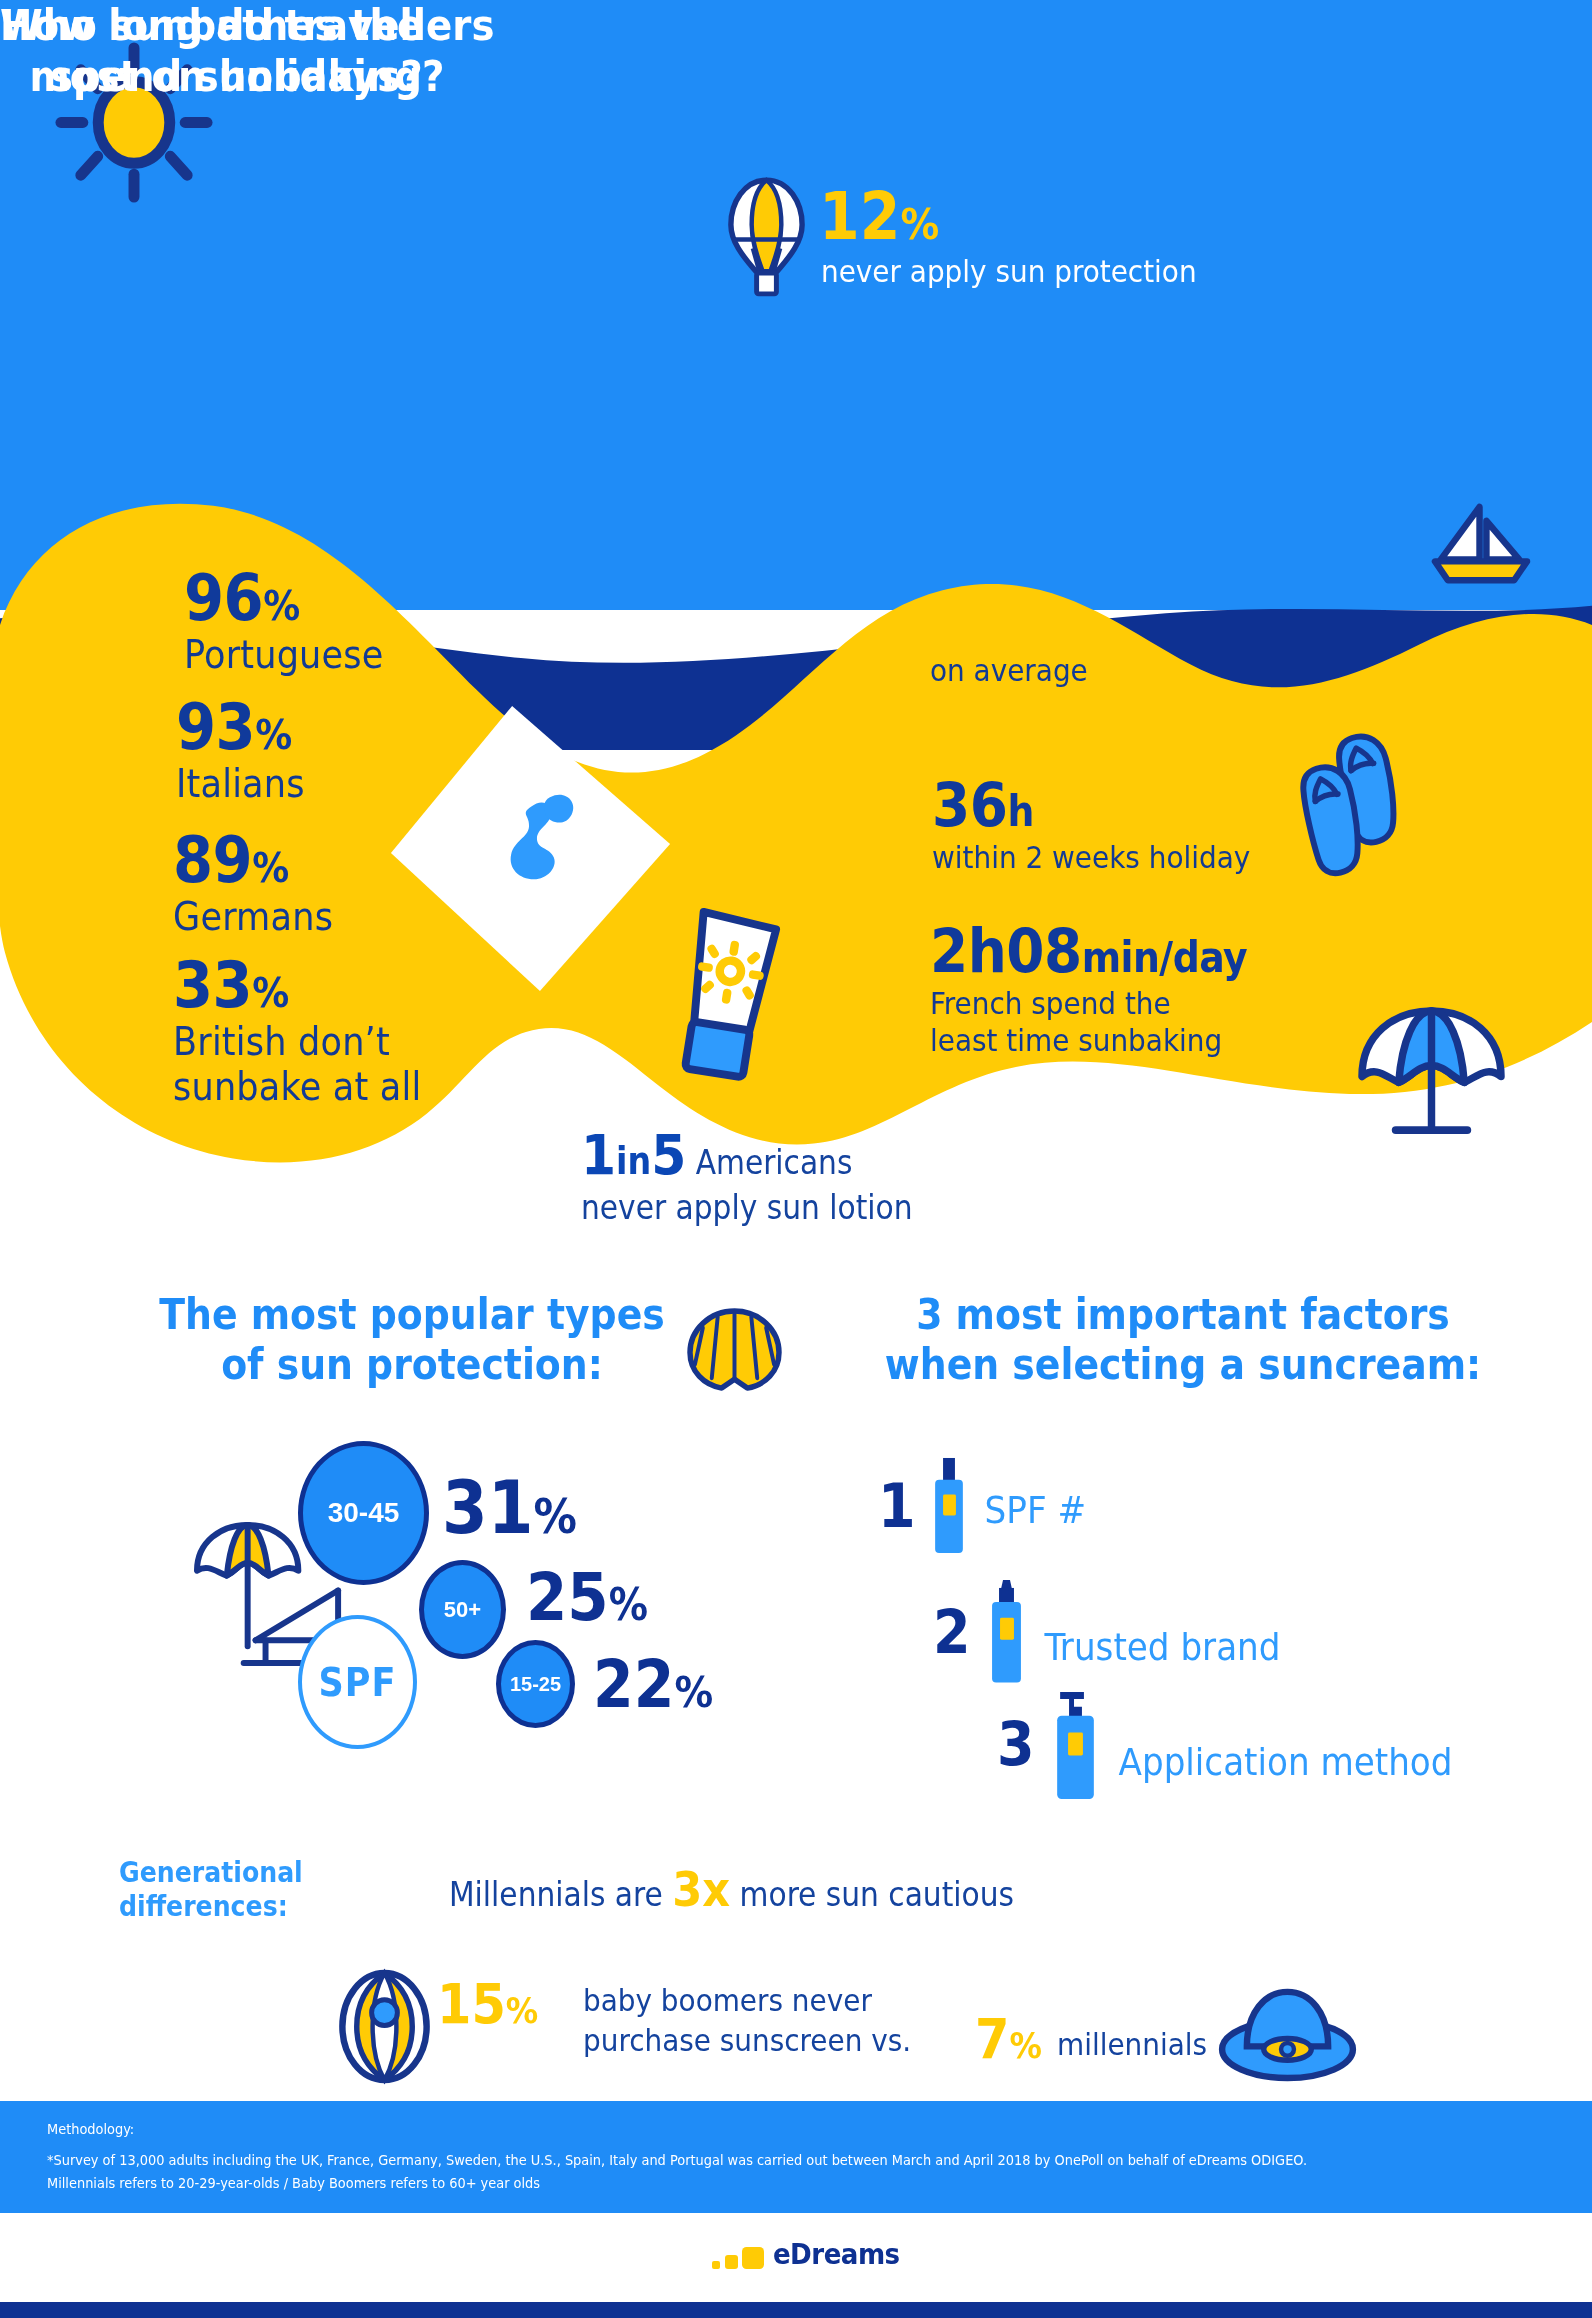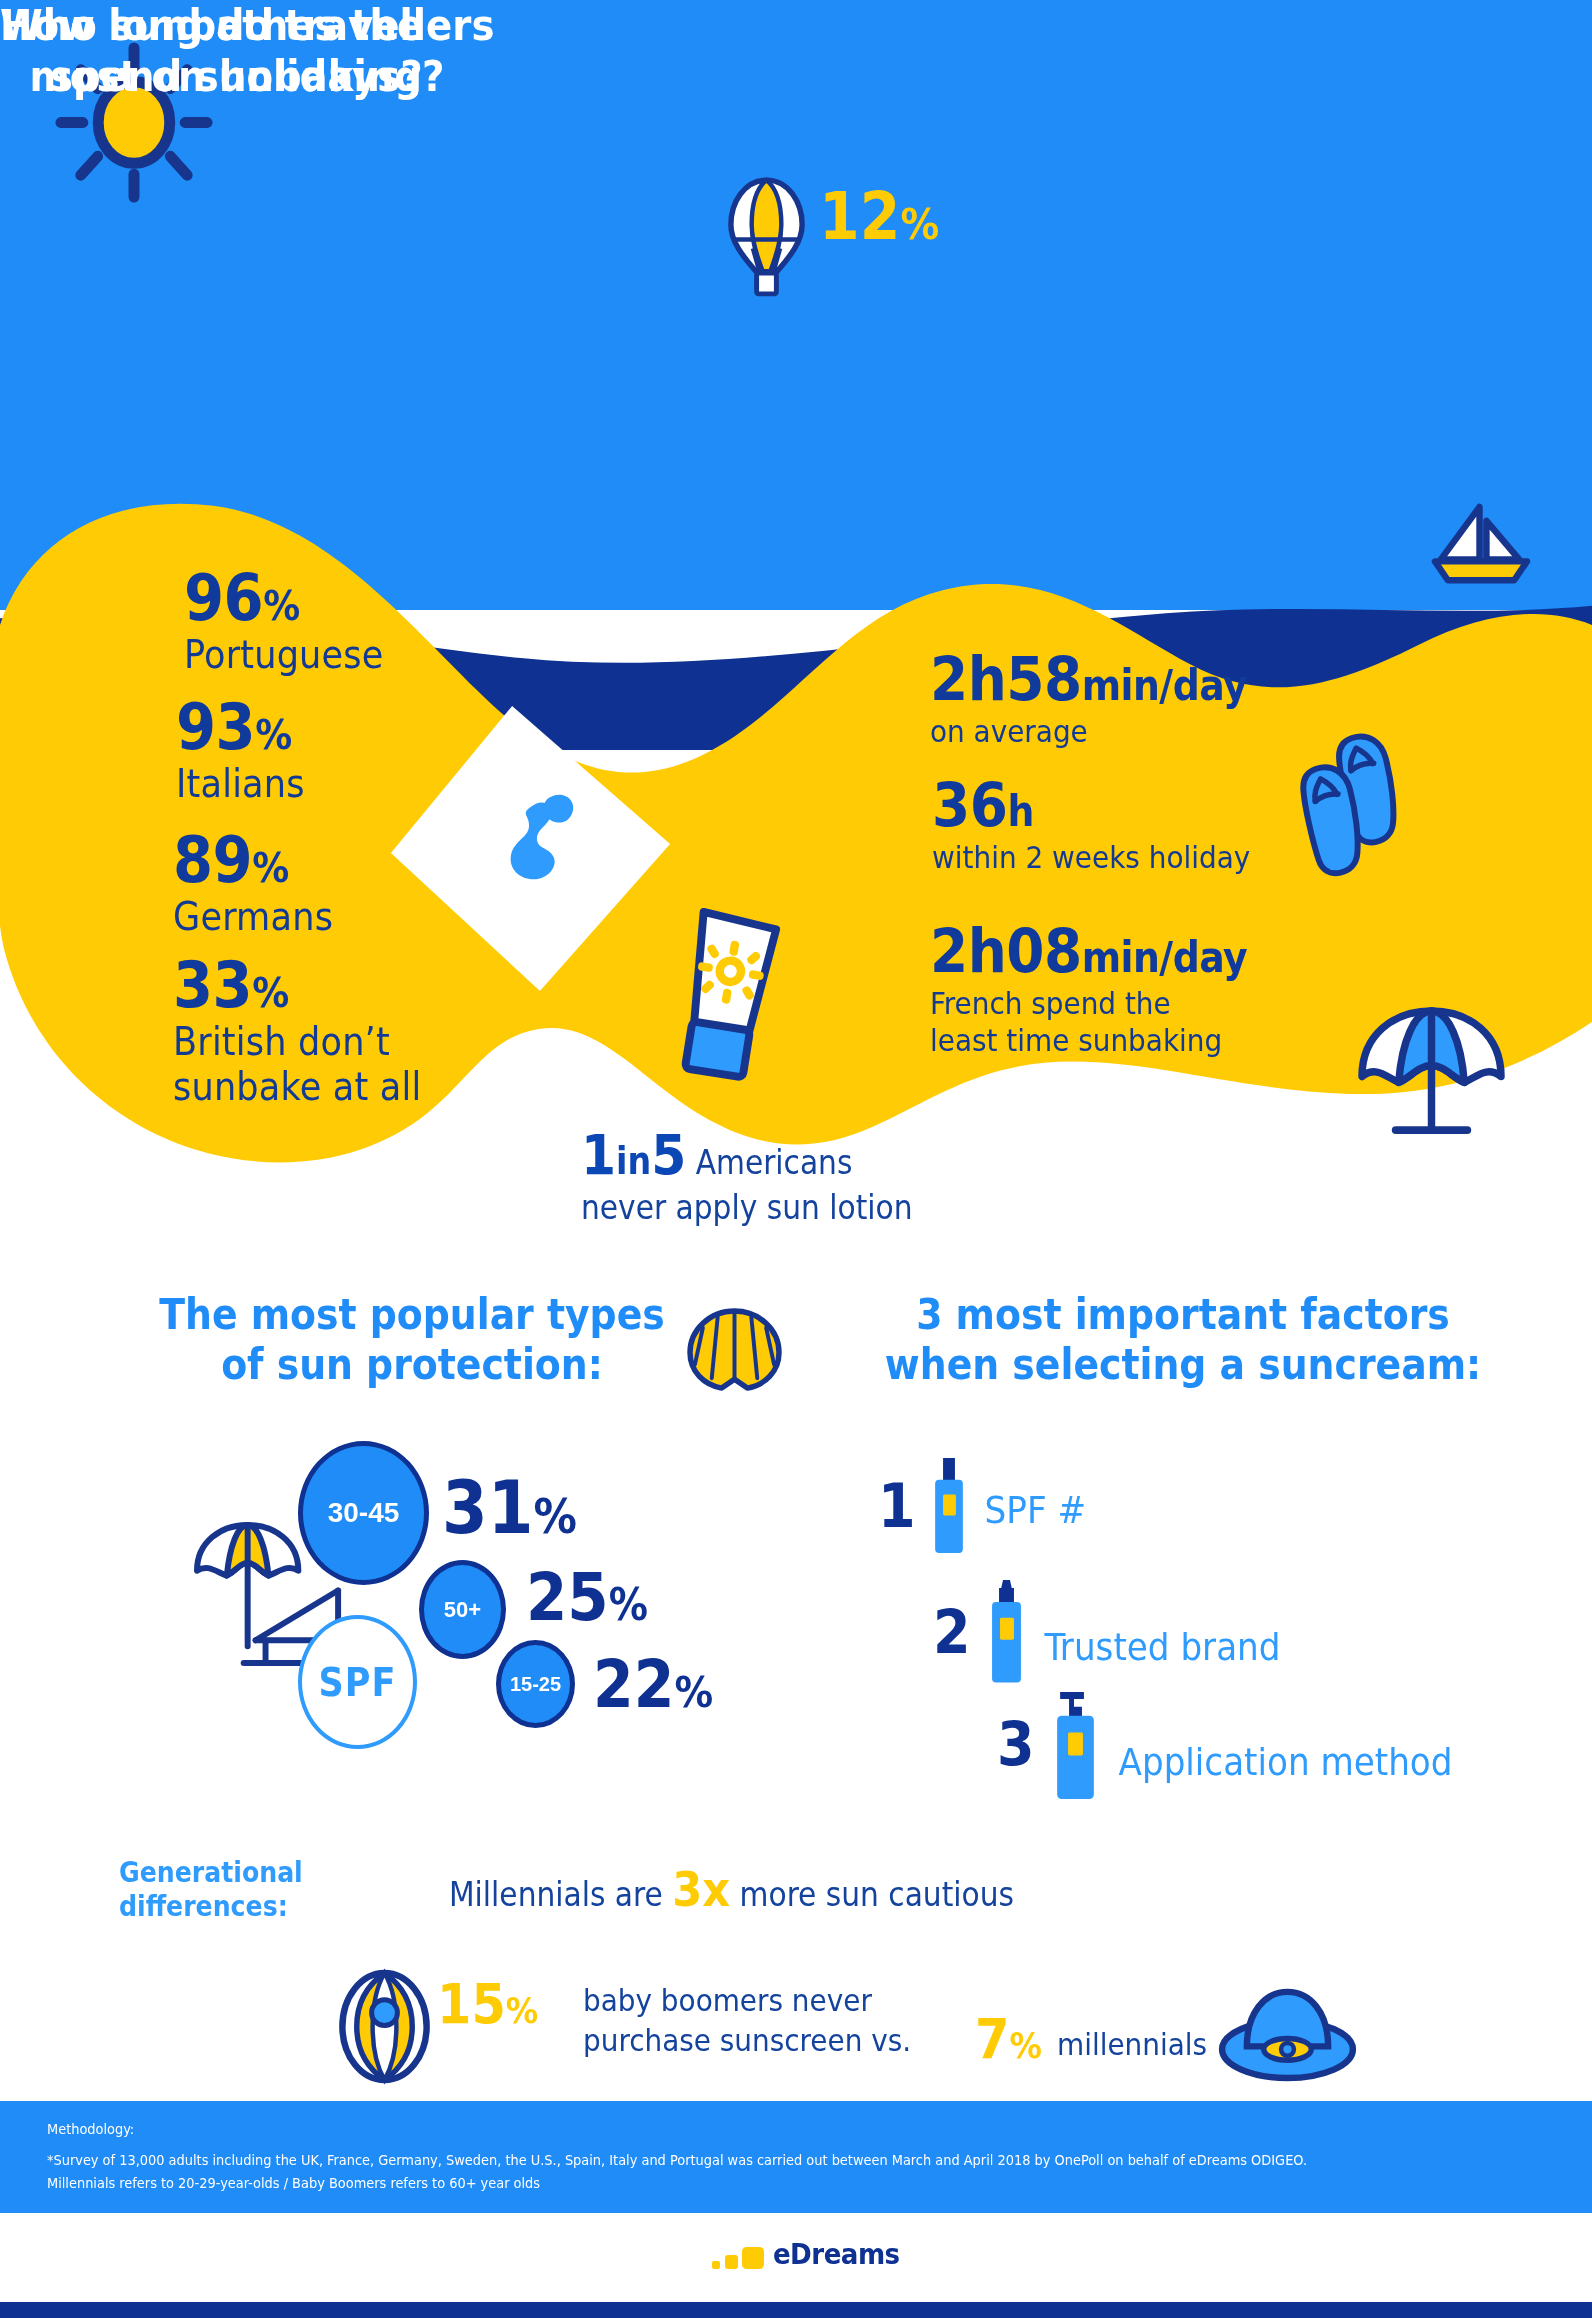--- a/index.html
+++ b/index.html
@@ -187,20 +187,21 @@
     <path d="M90,12 C112,30 120,64 120,102 C120,140 106,172 98,196 L82,196 C74,172 60,140 60,102 C60,64 68,30 90,12 Z" fill="#FFCB05" stroke="#17358c" stroke-width="9"></path>
     <line x1="22" y1="132" x2="158" y2="132" stroke="#17358c" stroke-width="9"></line>
     <line x1="62" y1="150" x2="76" y2="200" stroke="#17358c" stroke-width="8"></line>
     <line x1="118" y1="150" x2="104" y2="200" stroke="#17358c" stroke-width="8"></line>
     <rect x="70" y="200" width="40" height="42" rx="4" fill="#ffffff" stroke="#17358c" stroke-width="10"></rect>
   </svg>
 
   <div class="pct12 cond">
     <span>12</span><span class="u">%</span>
   </div>
+  <div class="cap12 cond">never apply sun protection</div>
 
   <div class="q cond">
     <span style="display:block">
         <span style="display: block;">Who sunbathes the</span>
         <span style="display: block; padding-left: 29px;">most on holidays?</span>
       </span>
   </div>
   <div class="q cond">
     <span style="display:block">
         <span style="display: block;">How long do travellers</span>
@@ -254,21 +255,20 @@
         <rect x="170" y="131" width="30" height="17" rx="8"></rect>
         <rect x="83" y="92" width="17" height="28" rx="8" transform="rotate(-40 91 106)"></rect>
         <rect x="166" y="164" width="17" height="28" rx="8" transform="rotate(-40 174 178)"></rect>
         <rect x="166" y="92" width="17" height="28" rx="8" transform="rotate(40 174 106)"></rect>
         <rect x="83" y="164" width="17" height="28" rx="8" transform="rotate(40 91 178)"></rect>
       </g>
     </g>
   </svg>
 
   <div class="tstat" style="left:930px; top:648px;">
-    <div class="num cond"><span>2h58</span><span class="u">min/day</span></div>
     <div class="lab cond">on average</div>
   </div>
   <div class="tstat" style="left:932px; top:774px;">
     <div class="num cond"><span>36</span><span class="u">h</span></div>
     <div class="lab cond">within 2 weeks holiday</div>
   </div>
   <div class="tstat" style="left:930px; top:920px;">
     <div class="num cond"><span>2h08</span><span class="u">min/day</span></div>
     <div class="lab cond" id="french-label">
         <span style="display: block;">French spend the</span>

